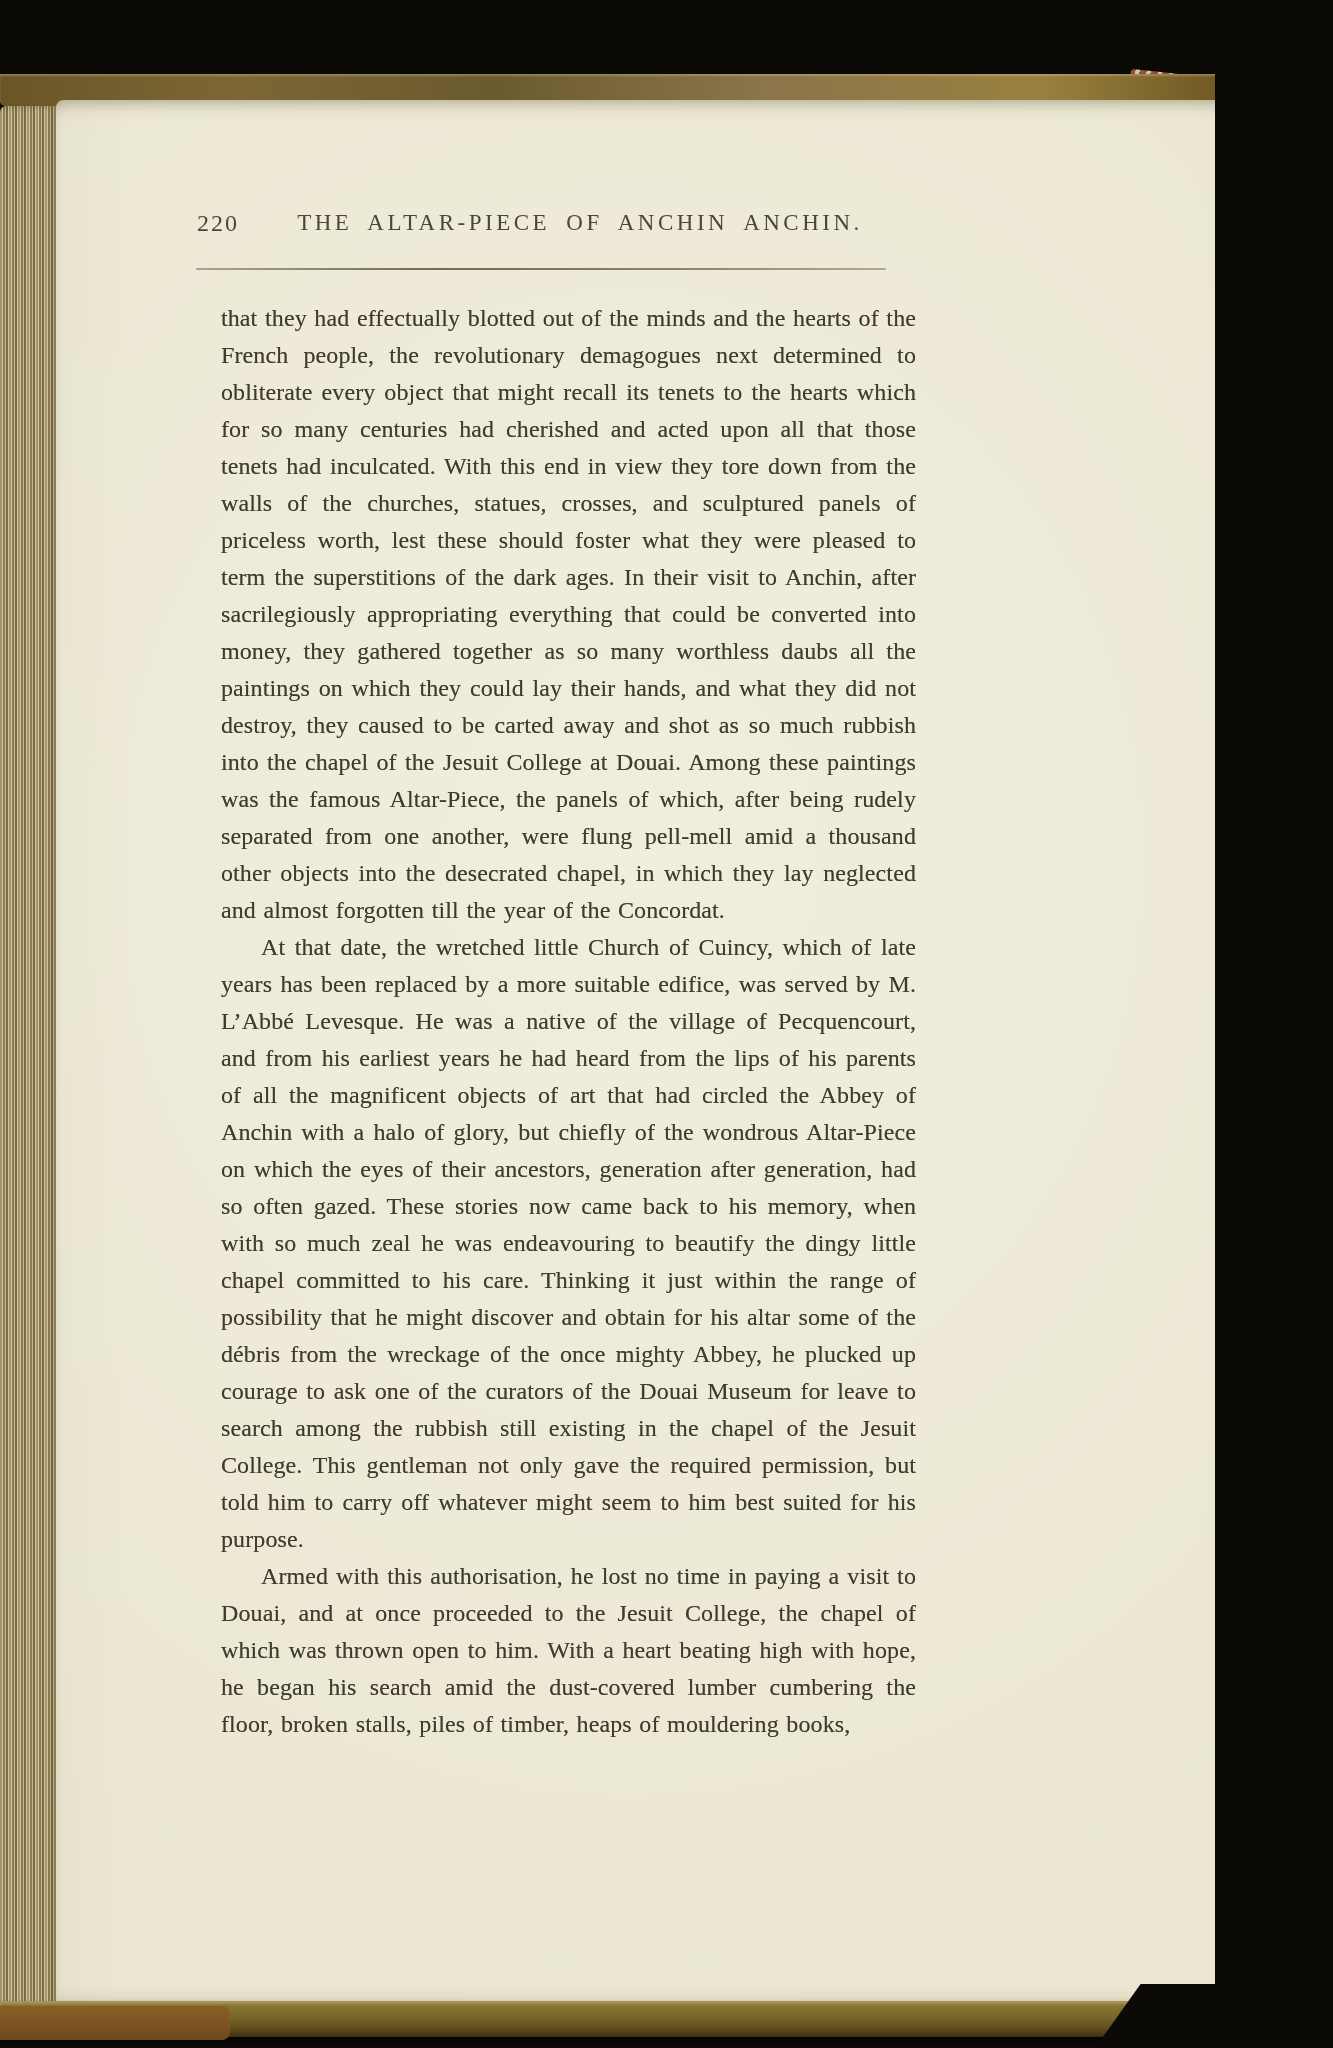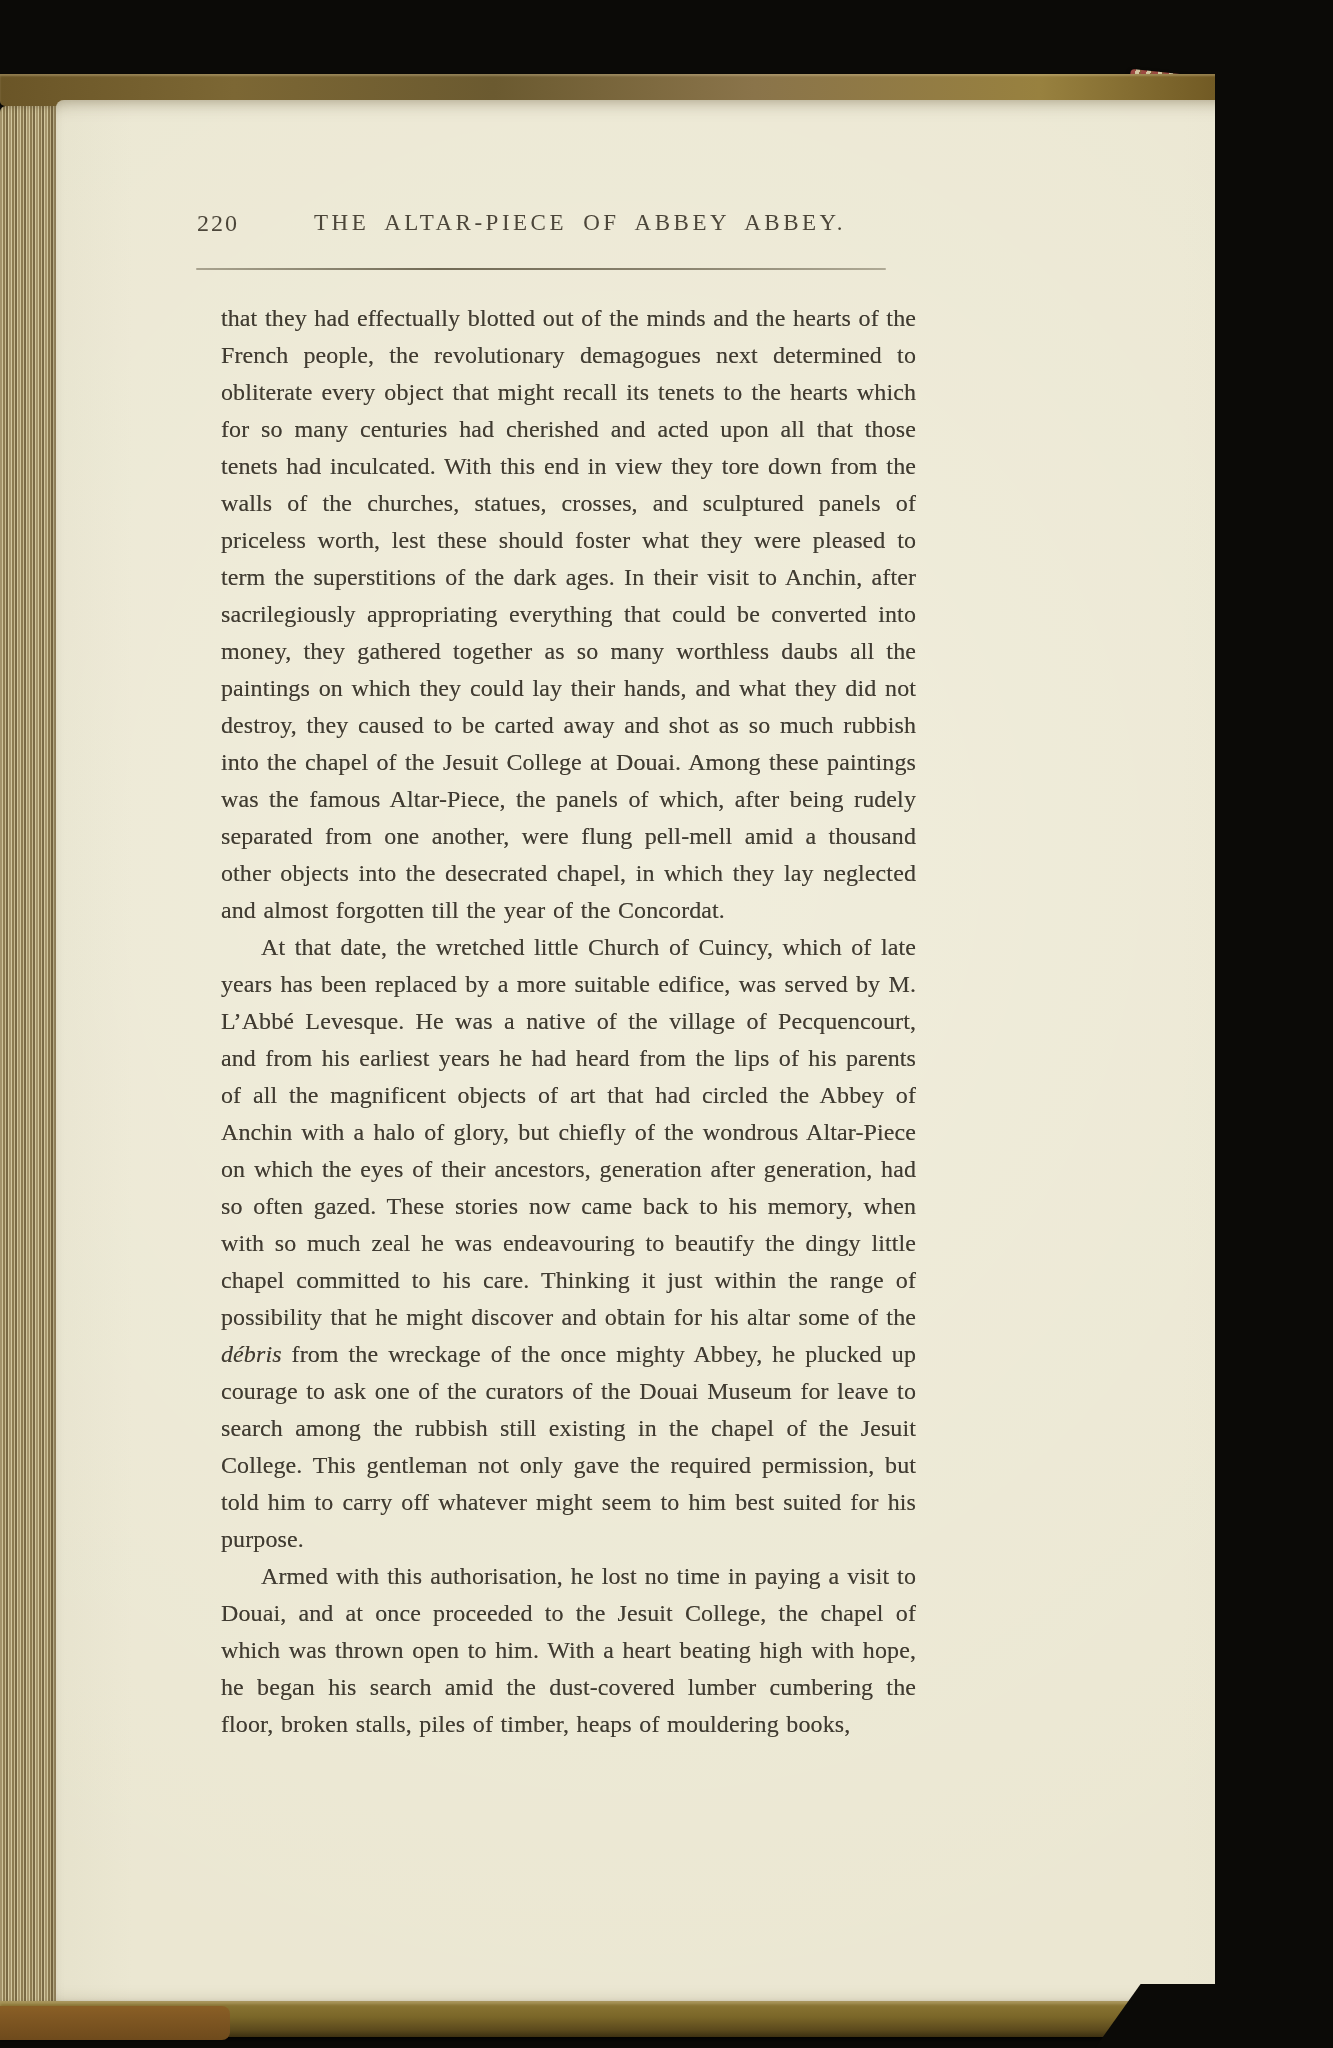--- a/index.html
+++ b/index.html
@@ -107,37 +107,37 @@
   }
   .text-block{
     position:absolute;left:197px;top:300px;width:695px;
     font-size:24px;line-height:37px;color:var(--ink);
     text-align:justify;word-spacing:1.5px;letter-spacing:.1px;
     text-shadow:0 0 .5px rgba(64,59,49,.55);
     margin-left:24px;
   }
   .text-block p{margin:0;}
   .text-block p.indent{text-indent:40px;}
-  .italic{font-style:italic;}
+  .italic{}
 </style>
 </head>
 <body>
 
 <div class="scan">
 
   <div class="endband-top"></div>
   <div class="top-cover"></div>
   <div class="fore-edges"></div>
 
   <div class="page-sheet"></div>
   <div class="page-fold-line"></div>
   <div class="page-right-shade"></div>
 
   <div class="page-number">220</div>
-  <div class="running-head">THE ALTAR-PIECE OF ABBEY ABBEY.</div>
+  <div class="running-head">THE ALTAR-PIECE OF ANCHIN ANCHIN.</div>
   <div class="head-rule"></div>
 
   <div class="text-block">
       <p><span>that they had effectually blotted out of the minds and the hearts of the French people, the revolutionary demagogues next determined to obliterate every object that might recall its tenets to the hearts which for so many centuries had cherished and acted upon all that those tenets had inculcated.  With this end in view they tore down from the walls of the churches, statues, crosses, and sculptured panels of priceless worth, lest these should foster what they were pleased to term the superstitions of the dark ages.  In their visit to Anchin, after sacrilegiously appropriating everything that could be converted into money, they gathered together as so many worthless daubs all the paintings on which they could lay their hands, and what they did not destroy, they caused to be carted away and shot as so much rubbish into the chapel of the Jesuit College at Douai.  Among these paintings was the famous Altar-Piece, the panels of which, after being rudely separated from one another, were flung pell-mell amid a thousand other objects into the desecrated chapel, in which they lay neglected and almost forgotten till the year of the Concordat.</span></p>
       <p class="indent"><span>At that date, the wretched little Church of Cuincy, which of late years has been replaced by a more suitable edifice, was served by M. L’Abbé Levesque.  He was a native of the village of Pecquencourt, and from his earliest years he had heard from the lips of his parents of all the magnificent objects of art that had circled the Abbey of Anchin with a halo of glory, but chiefly of the wondrous Altar-Piece on which the eyes of their ancestors, generation after generation, had so often gazed.  These stories now came back to his memory, when with so much zeal he was endeavouring to beautify the dingy little chapel committed to his care.  Thinking it just within the range of possibility that he might discover and obtain for his altar some of the </span><span class="italic">débris</span><span> from the wreckage of the once mighty Abbey, he plucked up courage to ask one of the curators of the Douai Museum for leave to search among the rubbish still existing in the chapel of the Jesuit College.  This gentleman not only gave the required permission, but told him to carry off whatever might seem to him best suited for his purpose.</span></p>
       <p class="indent"><span>Armed with this authorisation, he lost no time in paying a visit to Douai, and at once proceeded to the Jesuit College, the chapel of which was thrown open to him.  With a heart beating high with hope, he began his search amid the dust-covered lumber cumbering the floor, broken stalls, piles of timber, heaps of mouldering books,</span></p>
     </div>
 
   <div class="endband-bottom"></div>
   <div class="bottom-cover"></div>

